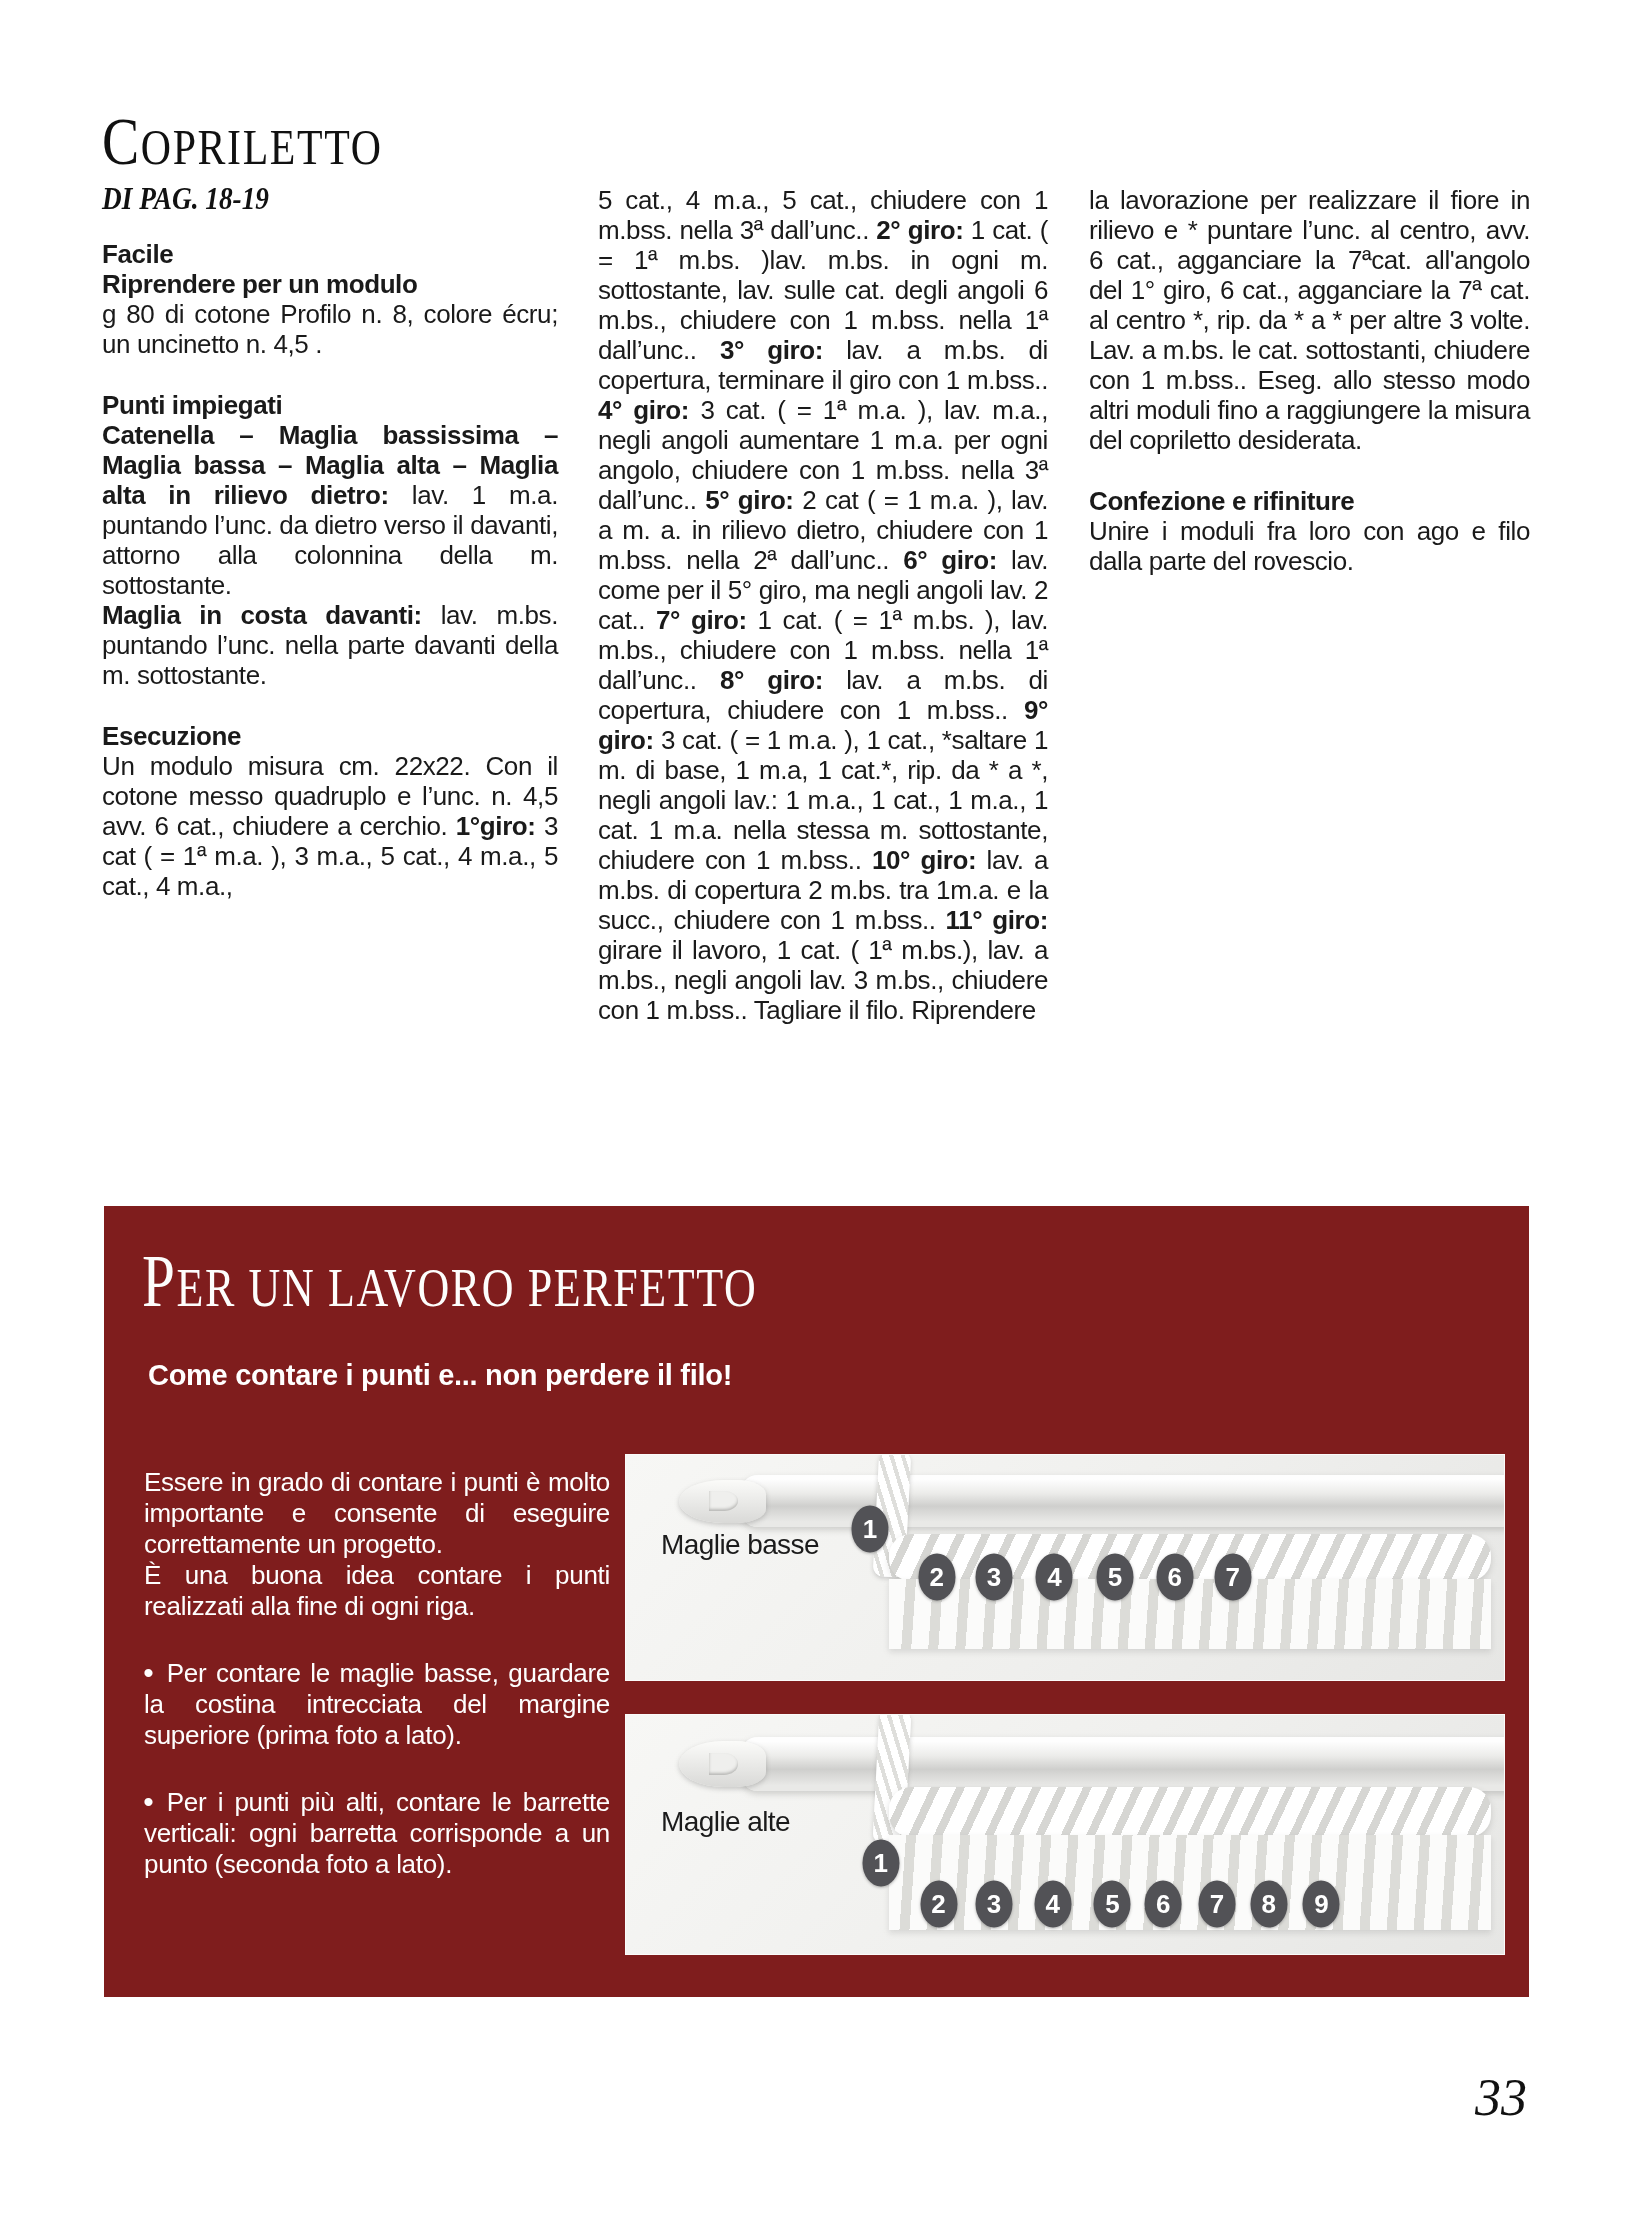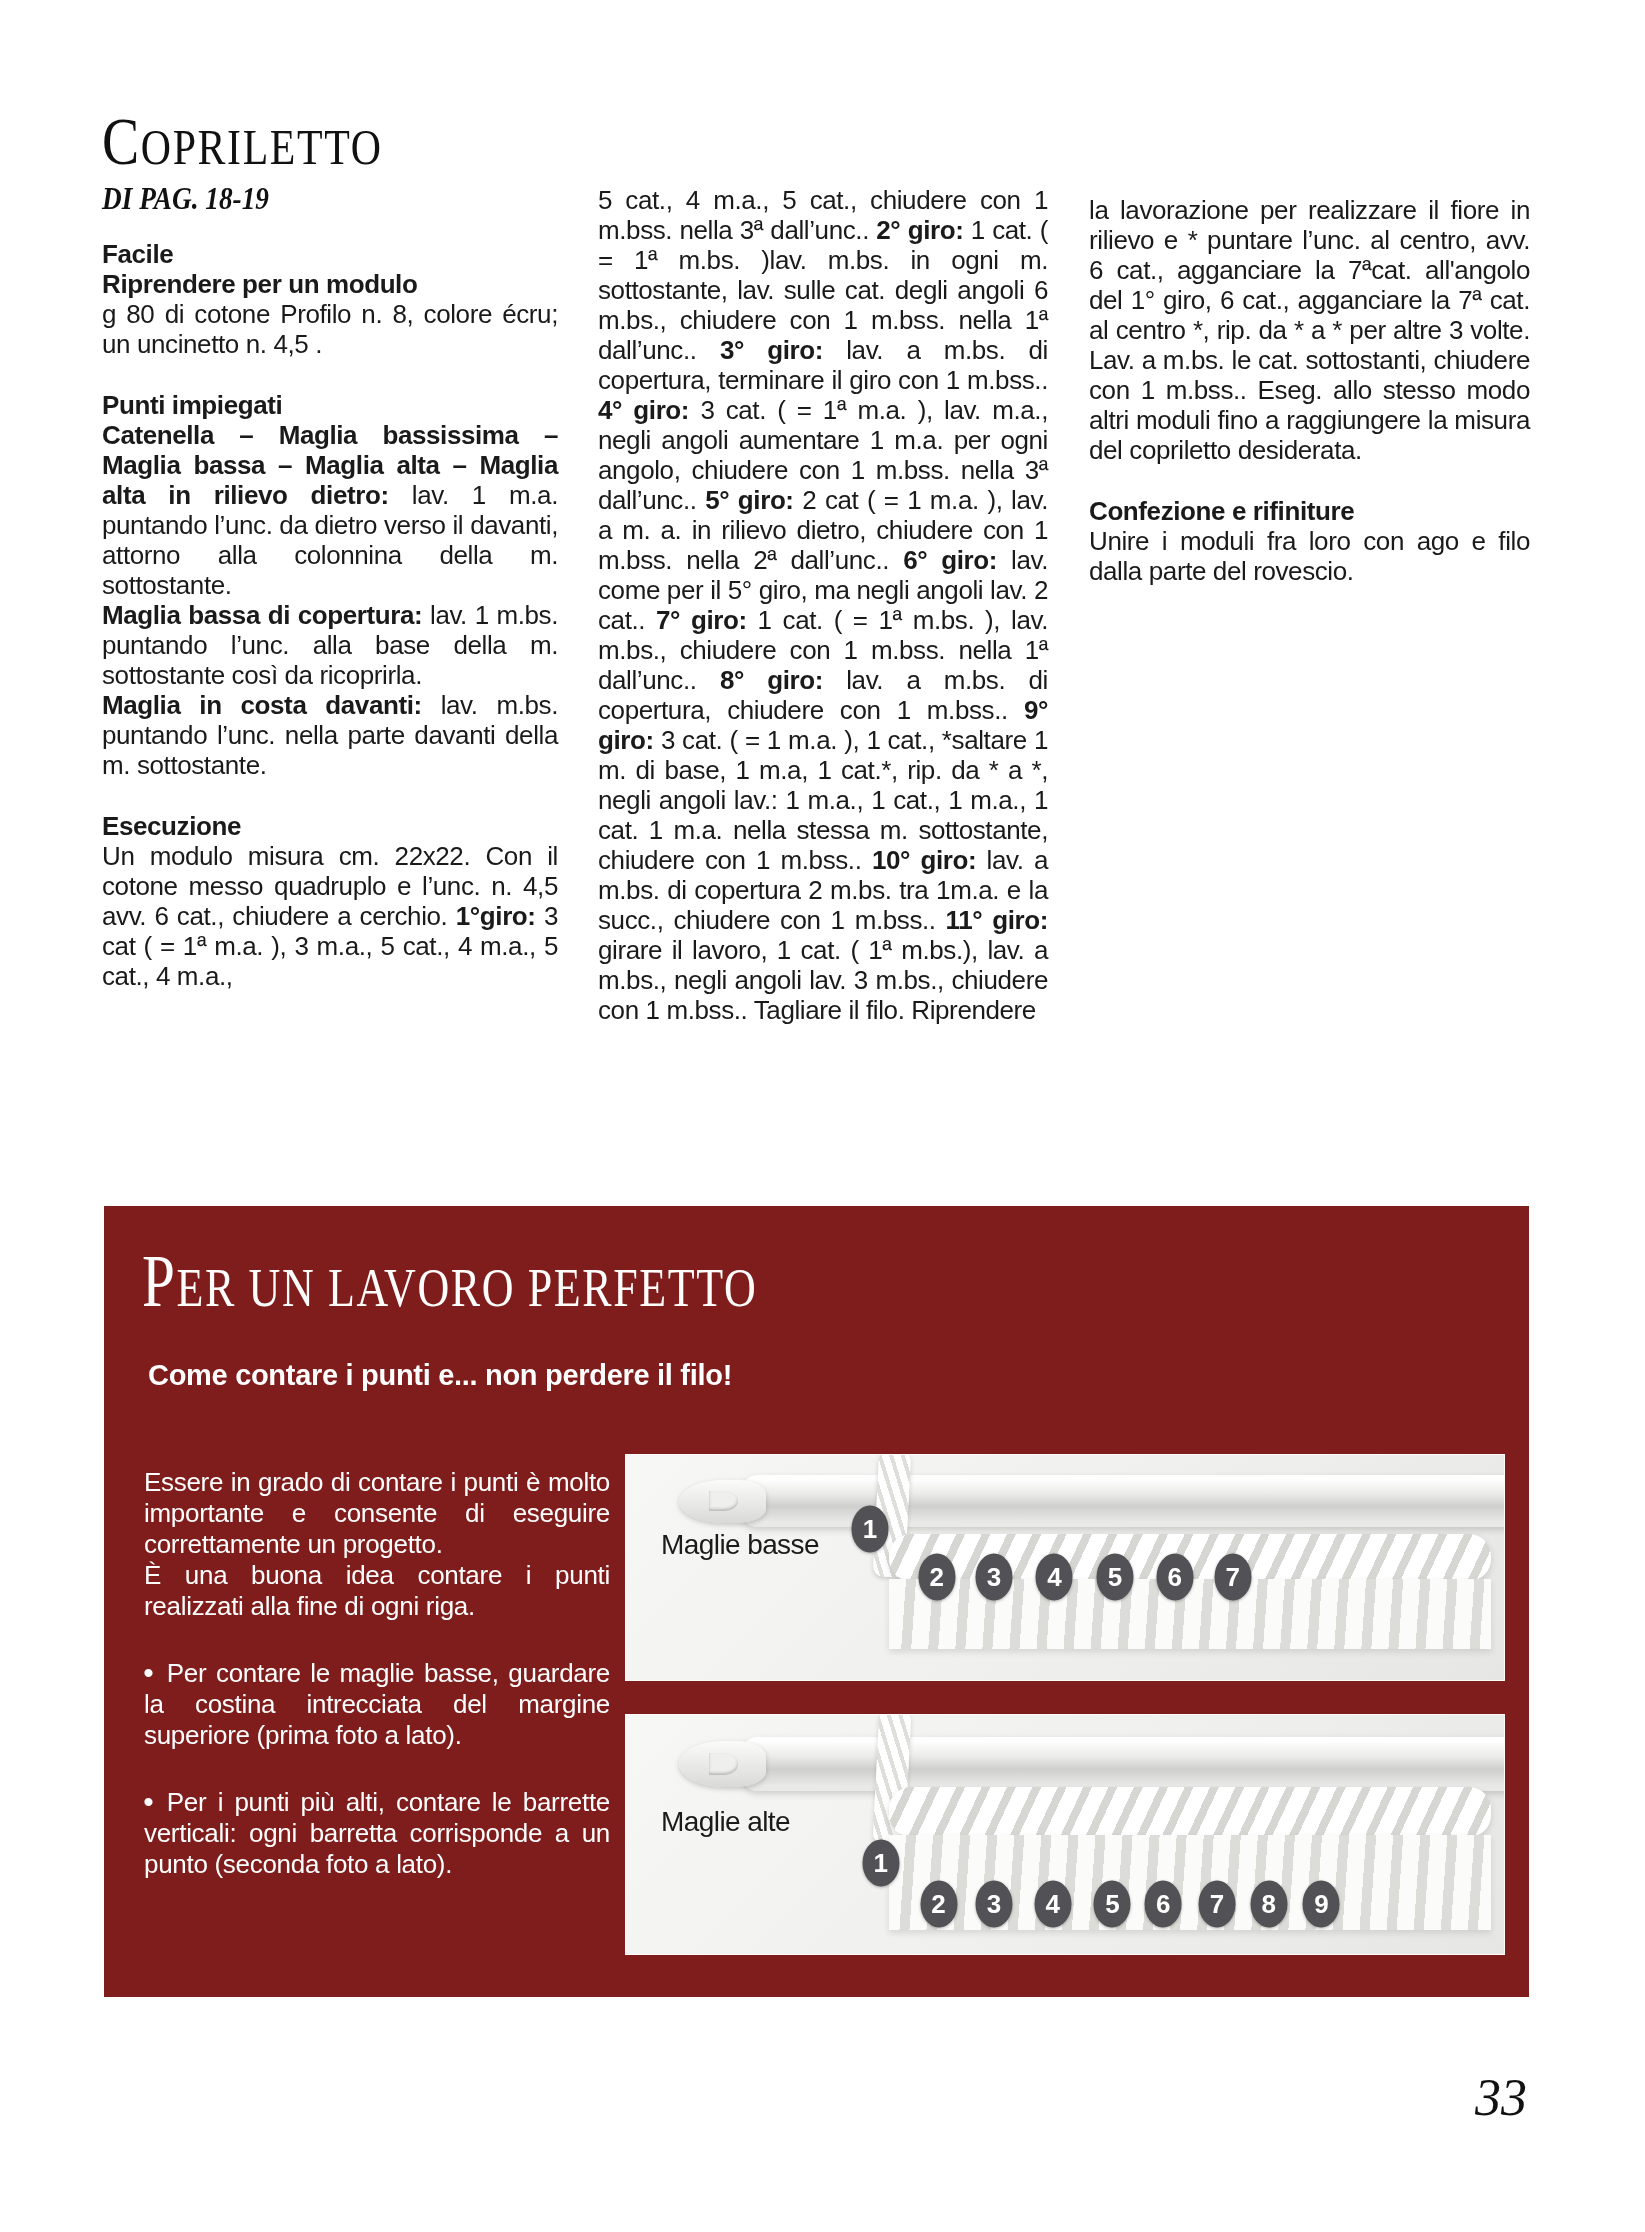--- a/index.html
+++ b/index.html
@@ -24,21 +24,21 @@
     transform-origin:left top;white-space:nowrap;color:#111;
   }
 
   
   .col{
     position:absolute;text-align:justify;font-size:26px;line-height:30px;
     letter-spacing:-0.4px;color:#1a1a1a;
   }
   .col-left {left:102px; top:239px; width:456px;}
   .col-mid  {left:598px; top:185px; width:450px;}
-  .col-right{left:1089px;top:195px; width:441px;}
+  .col-right{left:1089px;top:185px; width:441px;}
   .para{margin:0;}
   .para.gap{margin-top:31px;}
   .para .bold{font-weight:700;}
 
   
   .panel{position:absolute;left:104px;top:1206px;width:1425px;height:791px;background:#9b9b99;}
   .panel-title{
     position:absolute;left:38px;top:38px;margin:0;color:#fdfdfc;
     font-family:"Liberation Serif", serif;font-weight:400;line-height:1;
     letter-spacing:2px;transform:scaleX(0.80);transform-origin:left top;white-space:nowrap;
@@ -124,21 +124,20 @@
     <h1 class="art-title"><span class="cap">C</span><span class="rest">OPRILETTO</span></h1>
     <div class="art-subtitle">DI PAG. 18-19</div>
   </div>
 
   <div class="col col-left">
       <p class="para"><span class="bold">Facile</span></p>
       <p class="para"><span class="bold">Riprendere per un modulo</span></p>
       <p class="para"><span>g 80 di cotone Profilo n. 8, colore écru; un uncinetto n. 4,5 .</span></p>
       <p class="para gap"><span class="bold">Punti impiegati</span></p>
       <p class="para"><span class="bold">Catenella – Maglia bassissima – Maglia bassa – Maglia alta – Maglia alta in rilievo dietro: </span><span>lav. 1 m.a. puntando l’unc. da dietro verso il davanti, attorno alla colonnina della m. sottostante.</span></p>
-      <p class="para"><span class="bold">Maglia bassa di copertura: </span><span>lav. 1 m.bs. puntando l’unc. alla base della m. sottostante così da ricoprirla.</span></p>
       <p class="para"><span class="bold">Maglia in costa davanti: </span><span>lav. m.bs. puntando l’unc. nella parte davanti della m. sottostante.</span></p>
       <p class="para gap"><span class="bold">Esecuzione</span></p>
       <p class="para"><span>Un modulo misura cm. 22x22. Con il cotone messo quadruplo e l’unc. n. 4,5 avv. 6 cat., chiudere a cerchio. </span><span class="bold">1°giro: </span><span>3 cat ( = 1ª m.a. ), 3 m.a., 5 cat., 4 m.a., 5 cat., 4 m.a.,</span></p>
     </div>
   <div class="col col-mid">
       <p class="para"><span>5 cat., 4 m.a., 5 cat., chiudere con 1 m.bss. nella 3ª dall’unc.. </span><span class="bold">2° giro: </span><span>1 cat. ( = 1ª m.bs. )lav. m.bs. in ogni m. sottostante, lav. sulle cat. degli angoli 6 m.bs., chiudere con 1 m.bss. nella 1ª dall’unc.. </span><span class="bold">3° giro: </span><span>lav. a m.bs. di copertura, terminare il giro con 1 m.bss.. </span><span class="bold">4° giro: </span><span>3 cat. ( = 1ª m.a. ), lav. m.a., negli angoli aumentare 1 m.a. per ogni angolo, chiudere con 1 m.bss. nella 3ª dall’unc.. </span><span class="bold">5° giro: </span><span>2 cat ( = 1 m.a. ), lav. a m. a. in rilievo dietro, chiudere con 1 m.bss. nella 2ª dall’unc.. </span><span class="bold">6° giro: </span><span>lav. come per il 5° giro, ma negli angoli lav. 2 cat.. </span><span class="bold">7° giro: </span><span>1 cat. ( = 1ª m.bs. ), lav. m.bs., chiudere con 1 m.bss. nella 1ª dall’unc.. </span><span class="bold">8° giro: </span><span>lav. a m.bs. di copertura, chiudere con 1 m.bss.. </span><span class="bold">9° giro: </span><span>3 cat. ( = 1 m.a. ), 1 cat., *saltare 1 m. di base, 1 m.a, 1 cat.*, rip. da * a *, negli angoli lav.: 1 m.a., 1 cat., 1 m.a., 1 cat. 1 m.a. nella stessa m. sottostante, chiudere con 1 m.bss.. </span><span class="bold">10° giro: </span><span>lav. a m.bs. di copertura 2 m.bs. tra 1m.a. e la succ., chiudere con 1 m.bss.. </span><span class="bold">11° giro: </span><span>girare il lavoro, 1 cat. ( 1ª m.bs.), lav. a m.bs., negli angoli lav. 3 m.bs., chiudere con 1 m.bss.. Tagliare il filo. Riprendere</span></p>
     </div>
   <div class="col col-right">
       <p class="para"><span>la lavorazione per realizzare il fiore in rilievo e * puntare l’unc. al centro, avv. 6 cat., agganciare la 7ªcat. all'angolo del 1° giro, 6 cat., agganciare la 7ª cat. al centro *, rip. da * a * per altre 3 volte. Lav. a m.bs. le cat. sottostanti, chiudere con 1 m.bss.. Eseg. allo stesso modo altri moduli fino a raggiungere la misura del copriletto desiderata.</span></p>
       <p class="para gap"><span class="bold">Confezione e rifiniture</span></p>

